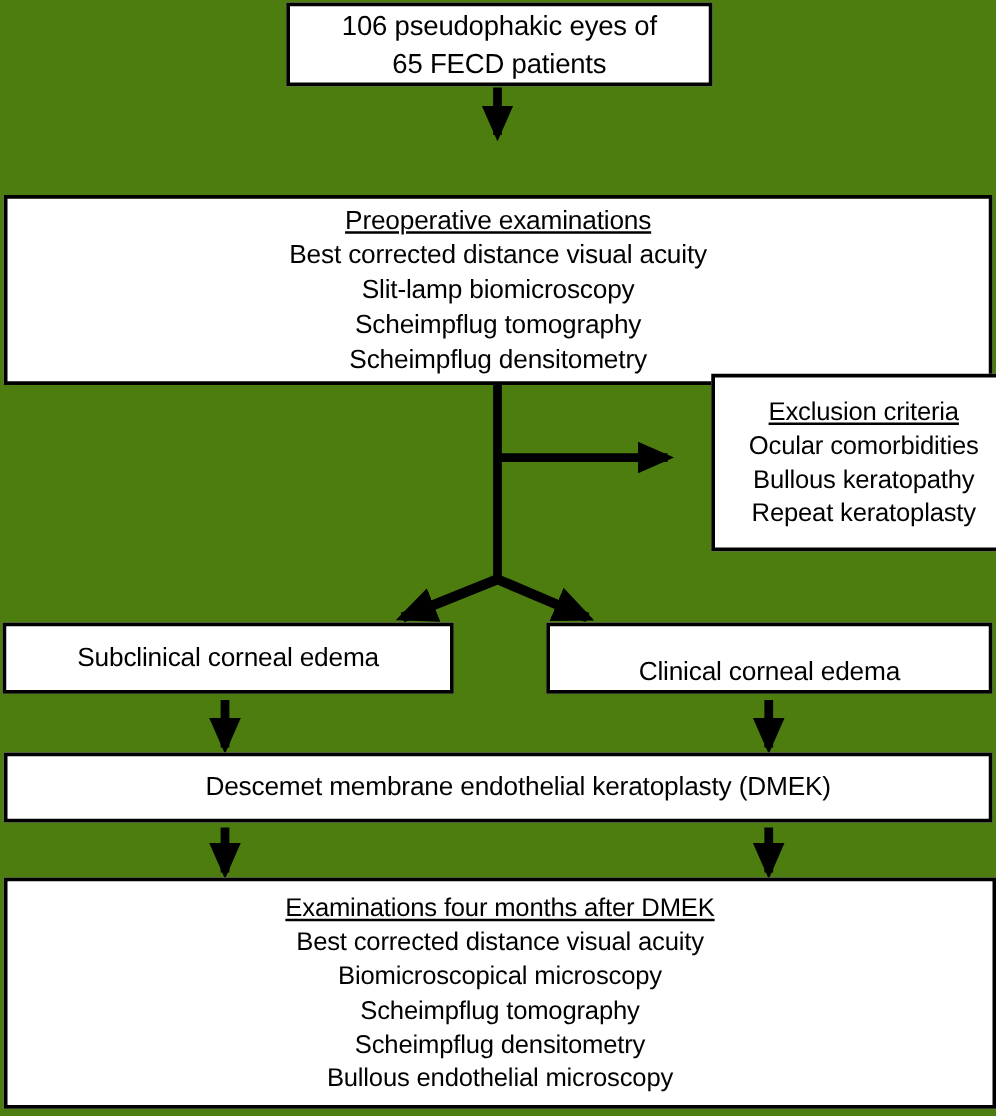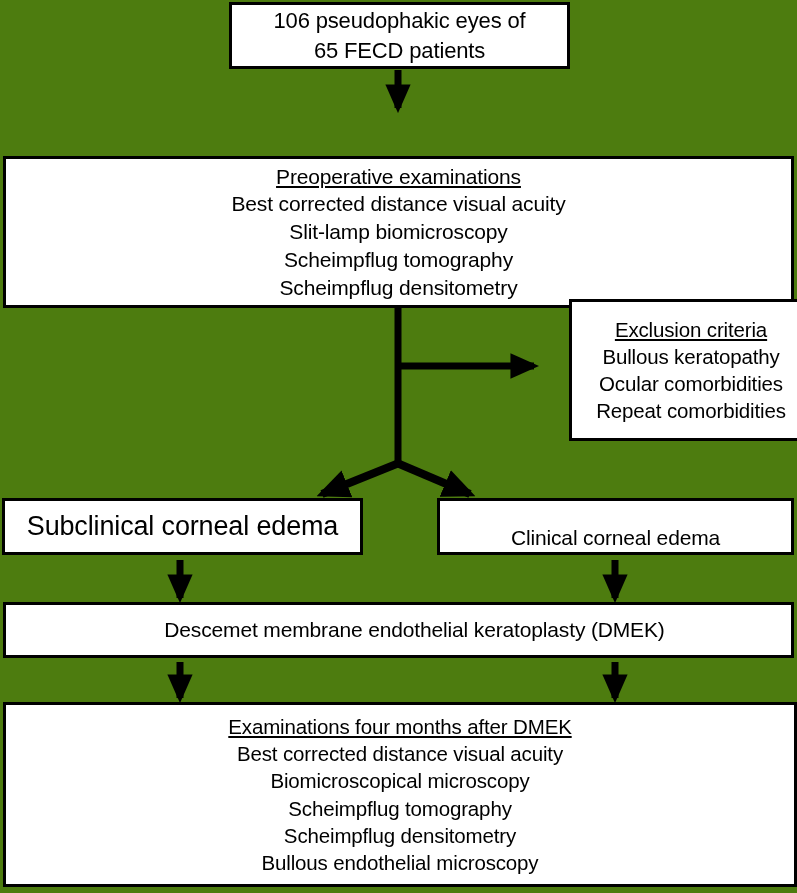--- a/index.html
+++ b/index.html
@@ -56,21 +56,21 @@
   #node-preop       { left: 3px;   top: 112px; width: 791px; height: 152px; margin-top: 44px; }
   #node-exclusion   { left: 569px; top: 299px; width: 244px; height: 142px; }
   #node-subclinical { left: 2px;   top: 498px; width: 361px; height: 57px;  }
   #node-clinical    { left: 437px; top: 498px; width: 357px; height: 57px;  }
   #node-dmek        { left: 3px;   top: 602px; width: 791px; height: 56px;  }
   #node-postop      { left: 3px;   top: 702px; width: 794px; height: 185px; }
 
   #node-cohort      { font-size: 22px; }
   #node-preop       { font-size: 21px; }
   #node-exclusion   { font-size: 20.5px; }
-  #node-subclinical { font-size: 27px; }
+  #node-subclinical { font-size: 21px; }
   #node-clinical    { font-size: 21px; justify-content: flex-end; }
   #node-dmek        { font-size: 21px; padding-left: 32px; }
   #node-postop      { font-size: 20.5px; }
 </style>
 </head>
 <body>
 
 <div id="flowchart">
 
   <svg class="connectors" viewBox="0 0 797 893" xmlns="http://www.w3.org/2000/svg">
@@ -109,23 +109,23 @@
   <div class="node" id="node-preop">
     <span class="line heading">Preoperative examinations</span>
     <span class="line">Best corrected distance visual acuity</span>
     <span class="line">Slit-lamp biomicroscopy</span>
     <span class="line">Scheimpflug tomography</span>
     <span class="line">Scheimpflug densitometry</span>
   </div>
 
   <div class="node" id="node-exclusion">
     <span class="line heading">Exclusion criteria</span>
+    <span class="line">Ocular comorbidities</span>
     <span class="line">Bullous keratopathy</span>
-    <span class="line">Ocular comorbidities</span>
-    <span class="line">Repeat comorbidities</span>
+    <span class="line">Repeat keratoplasty</span>
   </div>
 
   <div class="node" id="node-subclinical">
     <span class="line">Subclinical corneal edema</span>
   </div>
 
   <div class="node" id="node-clinical">
     <span class="line">Clinical corneal edema</span>
   </div>
 

